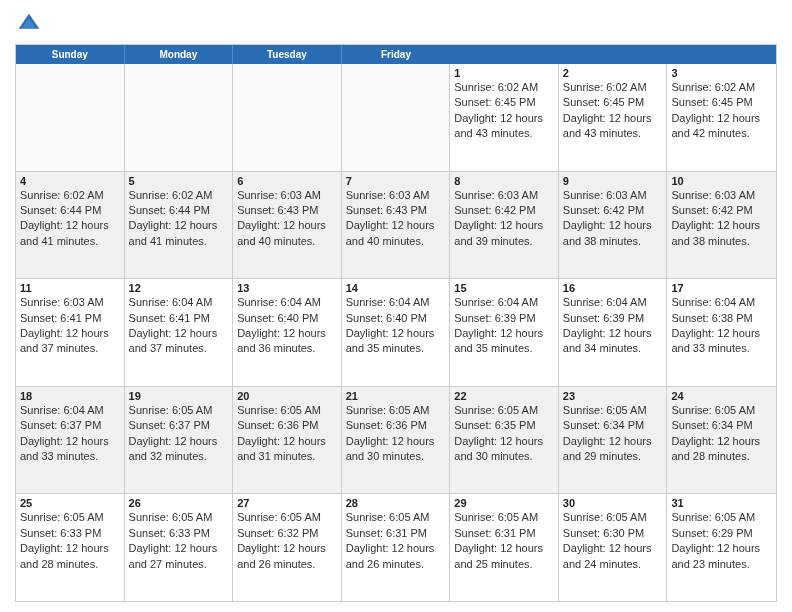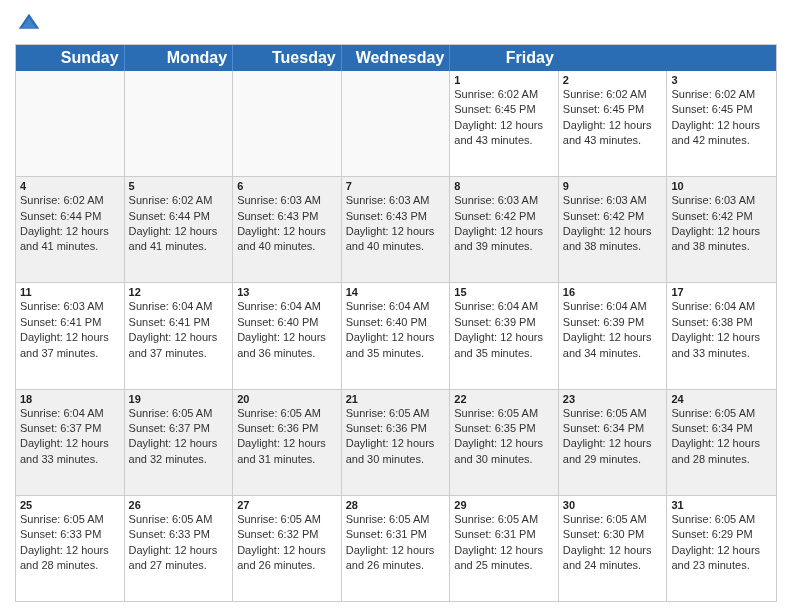--- a/index.html
+++ b/index.html
@@ -66,25 +66,25 @@
       flex-direction: column;
       border: 1px solid #ccc;
     }
     .cal-header {
       display: grid;
       grid-template-columns: repeat(7, 1fr);
       background: #2a6db5;
     }
     .cal-header-cell {
       color: #fff;
-      font-size: 16px;
+      font-size: 10px;
       font-weight: bold;
       padding: 4px 5px;
       border-right: 1px solid #4a8dd5;
-      text-align: right;
+      text-align: center;
     }
     .cal-header-cell:last-child { border-right: none; }
     .cal-body {
       flex: 1;
       display: flex;
       flex-direction: column;
     }
     .cal-row {
       display: grid;
       grid-template-columns: repeat(7, 1fr);
@@ -134,21 +134,20 @@
       <div class="main-title"></div>
       <div class="subtitle"></div>
     </div>
   </div>
 
   <div class="calendar">
     <div class="cal-header">
     <div class="cal-header-cell">Sunday</div>
         <div class="cal-header-cell">Monday</div>
         <div class="cal-header-cell">Tuesday</div>
-        <div class="cal-header-cell">Wednesday</div>
         <div class="cal-header-cell">Friday</div>
       </div>
     <div class="cal-body">
     <div class="cal-row">
           <div class="cal-cell empty"></div>
           <div class="cal-cell empty"></div>
           <div class="cal-cell empty"></div>
           <div class="cal-cell empty"></div>
           <div class="cal-cell">
             <div class="day-num">1</div>

